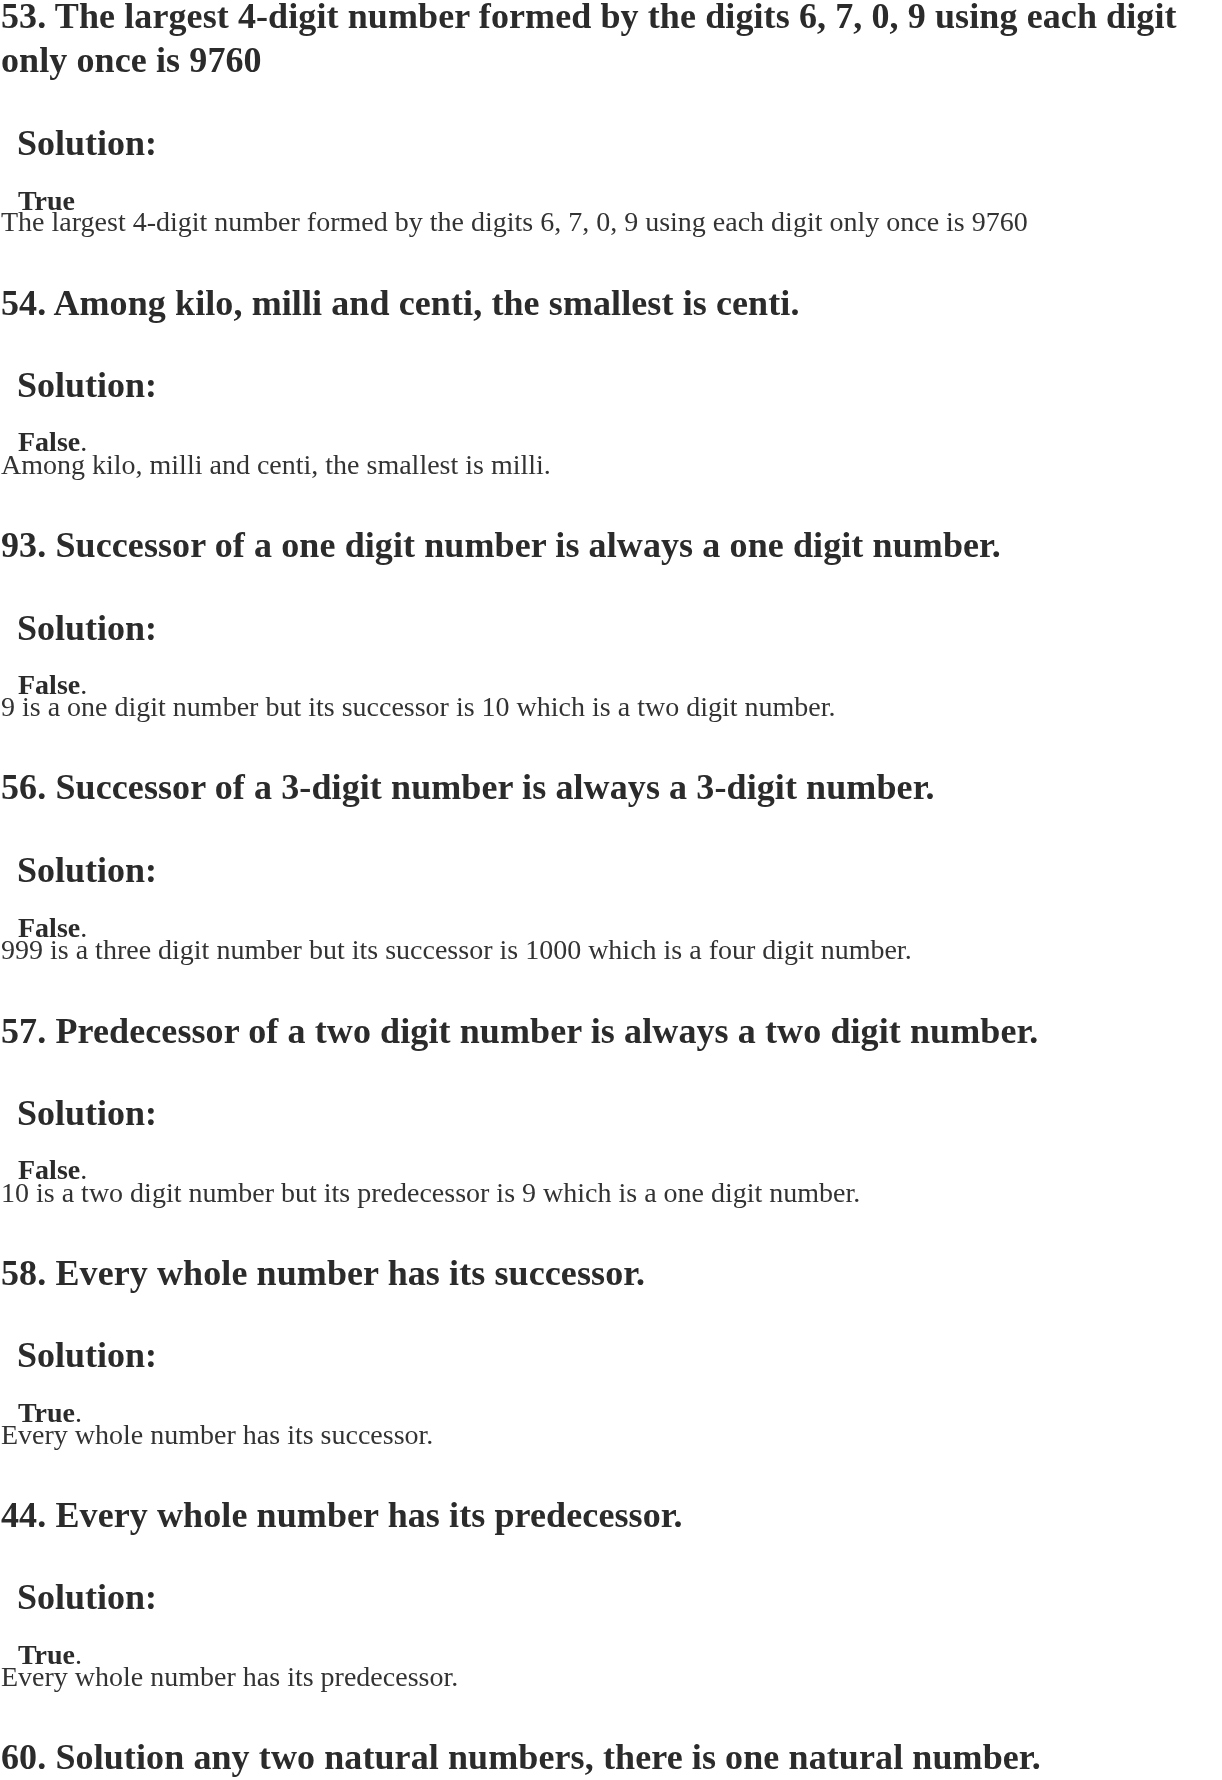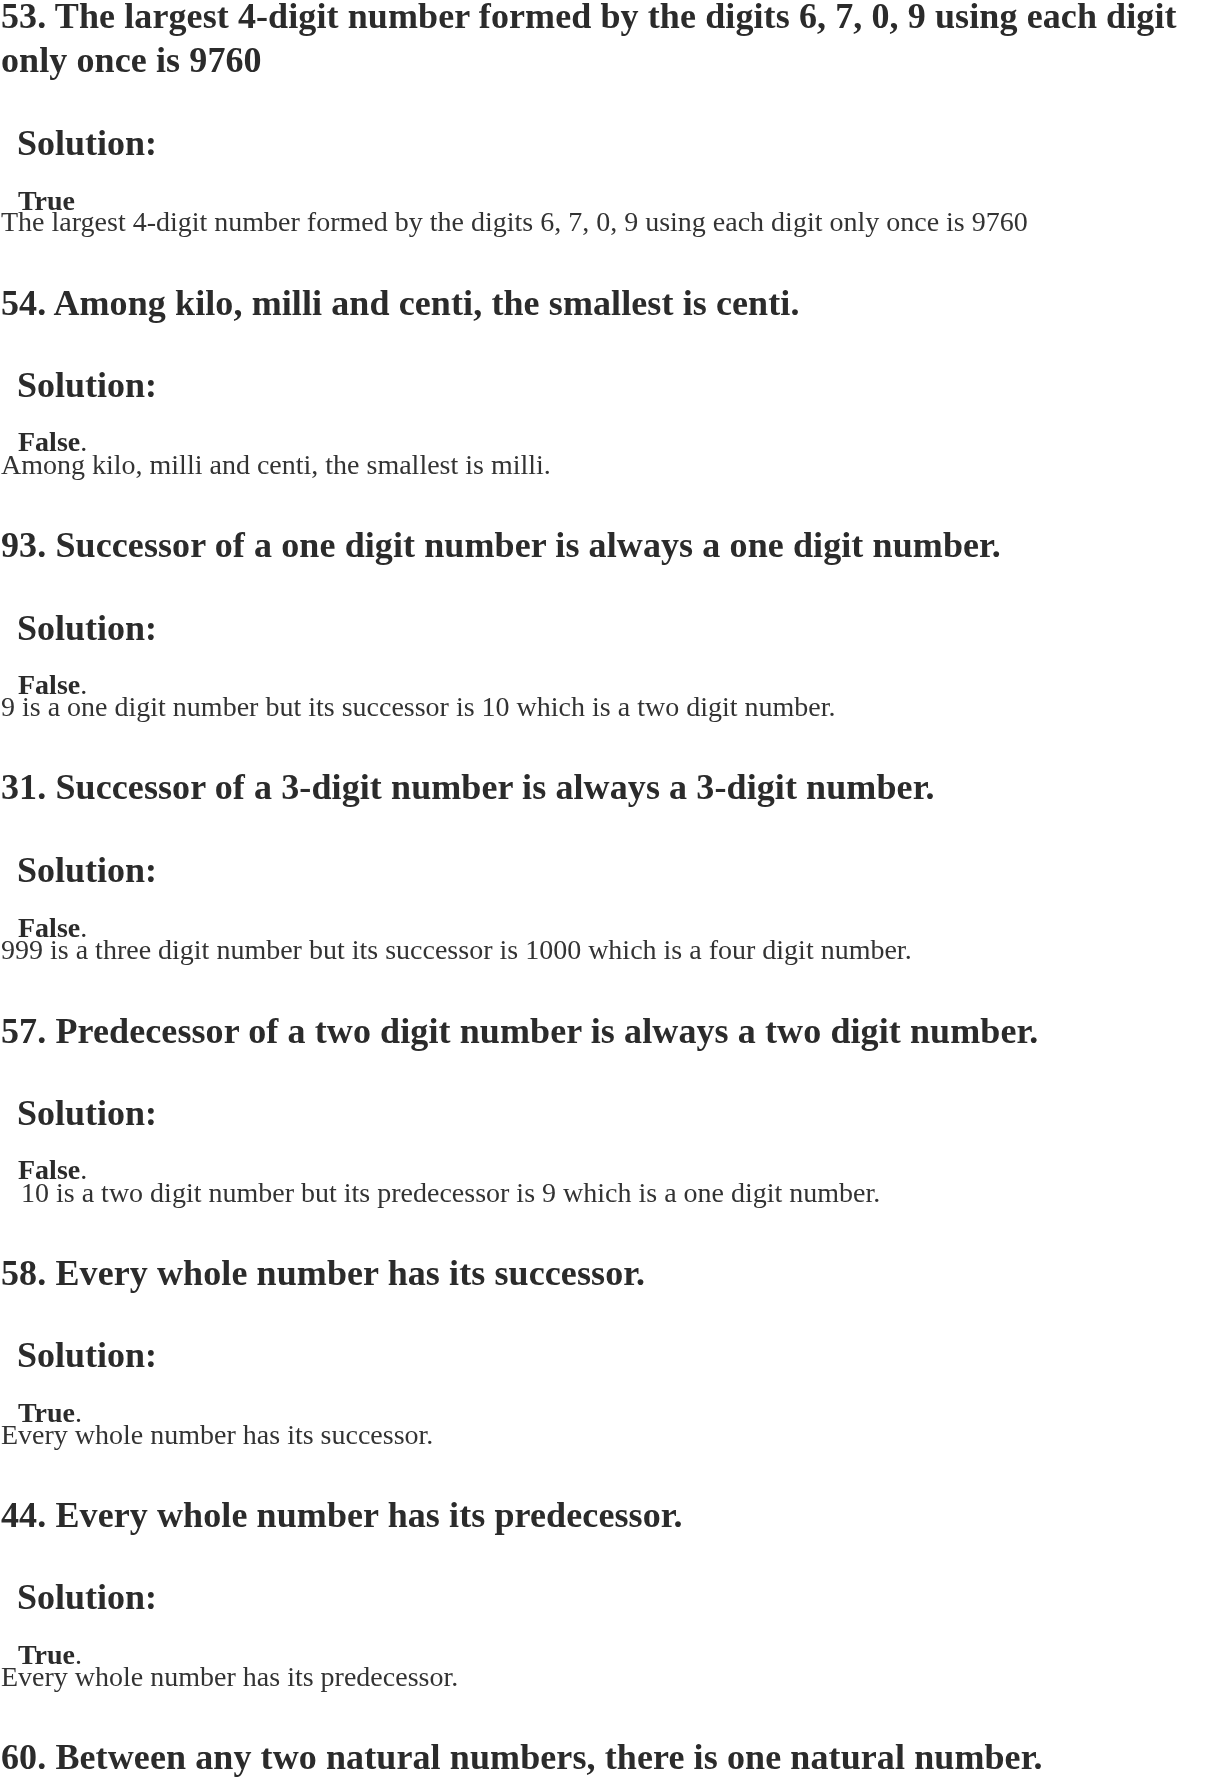--- a/index.html
+++ b/index.html
@@ -43,35 +43,35 @@
   <h2 class="q" style="top:281px;"><span>54.</span> <span>Among kilo, milli and centi, the smallest is centi.</span></h2>
   <div class="sol" style="top:365px;">Solution:</div>
   <div class="verdict" style="top:408px;"><b>False</b><span>.</span></div>
   <div class="body-text" style="top:448px;">Among kilo, milli and centi, the smallest is milli.</div>
 
   <h2 class="q" style="top:523px;"><span>93.</span> <span>Successor of a one digit number is always a one digit number.</span></h2>
   <div class="sol" style="top:608px;">Solution:</div>
   <div class="verdict" style="top:651px;"><b>False</b><span>.</span></div>
   <div class="body-text" style="top:690px;">9 is a one digit number but its successor is 10 which is a two digit number.</div>
 
-  <h2 class="q" style="top:765px;"><span>31.</span> <span>Successor of a 3-digit number is always a 3-digit number.</span></h2>
+  <h2 class="q" style="top:765px;"><span>56.</span> <span>Successor of a 3-digit number is always a 3-digit number.</span></h2>
   <div class="sol" style="top:850px;">Solution:</div>
   <div class="verdict" style="top:894px;"><b>False</b><span>.</span></div>
   <div class="body-text" style="top:933px;">999 is a three digit number but its successor is 1000 which is a four digit number.</div>
 
   <h2 class="q" style="top:1009px;text-align:center;"><span>57.</span> <span>Predecessor of a two digit number is always a two digit number.</span></h2>
   <div class="sol" style="top:1093px;">Solution:</div>
   <div class="verdict" style="top:1136px;"><b>False</b><span>.</span></div>
-  <div class="body-text" style="top:1176px;padding-left:20px;">10 is a two digit number but its predecessor is 9 which is a one digit number.</div>
+  <div class="body-text" style="top:1176px;">10 is a two digit number but its predecessor is 9 which is a one digit number.</div>
 
   <h2 class="q" style="top:1251px;text-align:center;"><span>58.</span> <span>Every whole number has its successor.</span></h2>
   <div class="sol" style="top:1335px;">Solution:</div>
   <div class="verdict" style="top:1379px;"><b>True</b><span>.</span></div>
   <div class="body-text" style="top:1418px;">Every whole number has its successor.</div>
 
   <h2 class="q" style="top:1493px;"><span>44.</span> <span>Every whole number has its predecessor.</span></h2>
   <div class="sol" style="top:1577px;">Solution:</div>
   <div class="verdict" style="top:1621px;"><b>True</b><span>.</span></div>
   <div class="body-text" style="top:1660px;">Every whole number has its predecessor.</div>
 
-  <h2 class="q" style="top:1735px;"><span>60.</span> <span>Between any two natural numbers, there is one natural number.</span></h2>
+  <h2 class="q" style="top:1735px;"><span>60.</span> <span>Solution any two natural numbers, there is one natural number.</span></h2>
 
 </div>
 
 </body></html>

